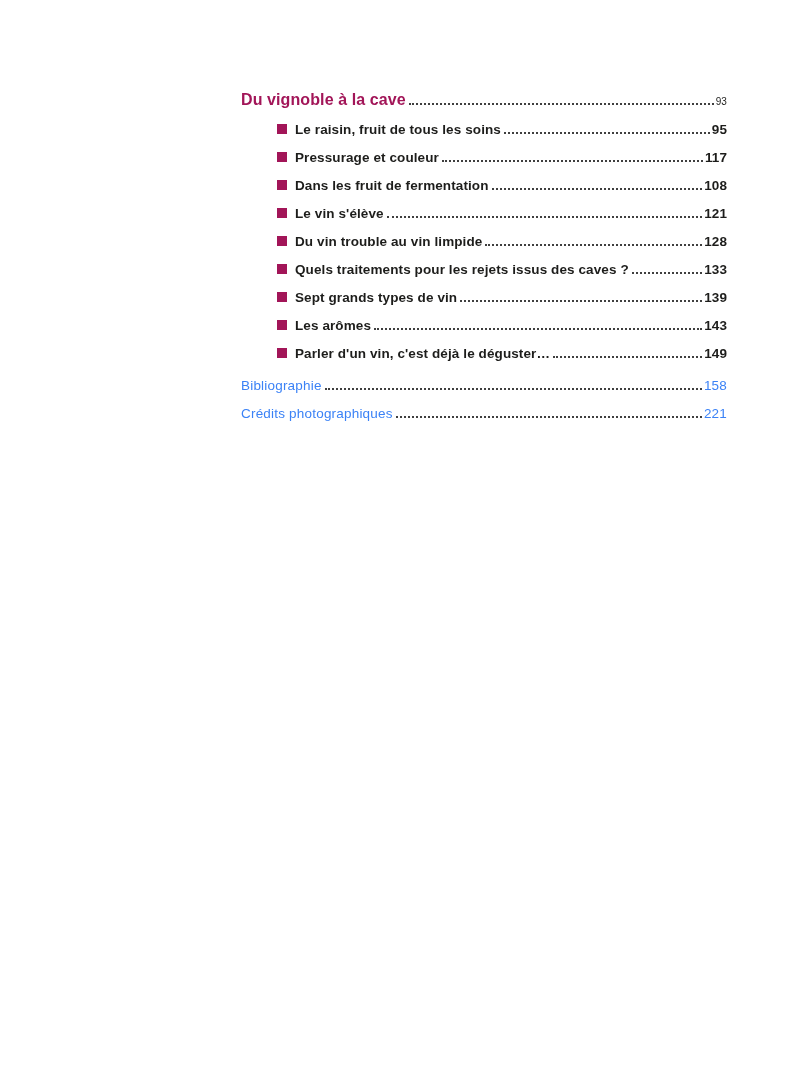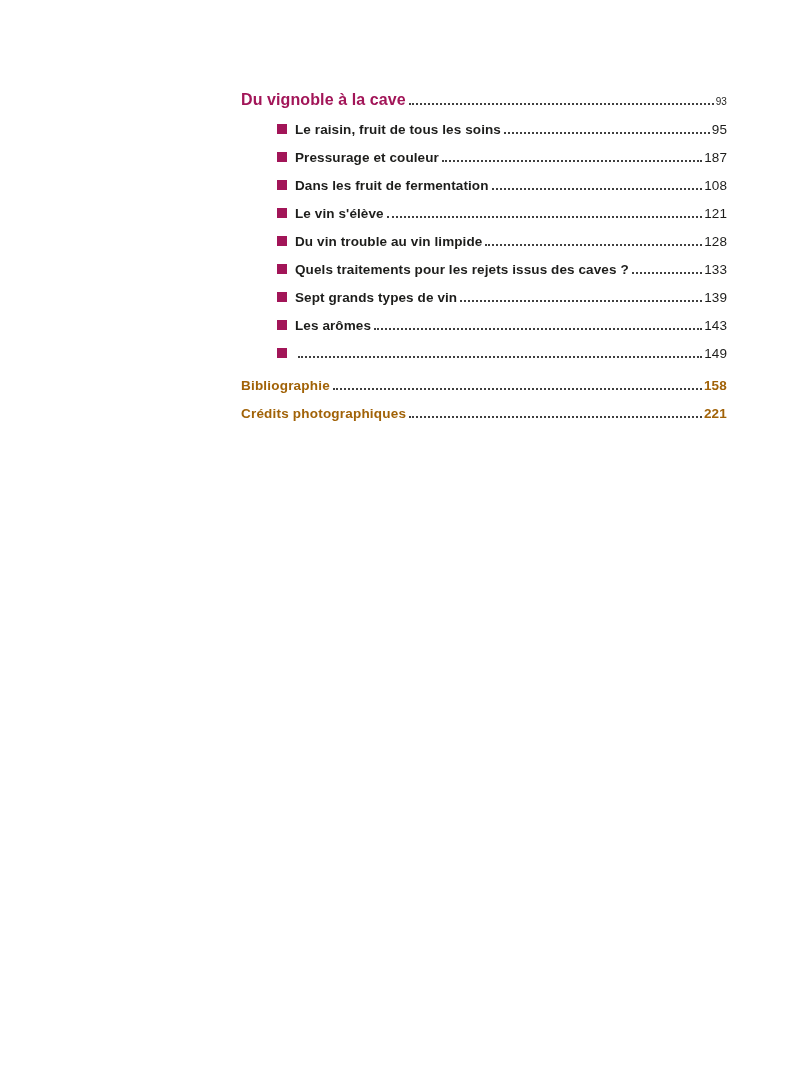--- a/index.html
+++ b/index.html
@@ -46,21 +46,21 @@
   .item-row {
     font-size: 13.5px;
     line-height: 15px;
     font-weight: bold;
     color: #1d1d1b;
     margin-bottom: 13px;
     letter-spacing: 0.1px;
     margin-left: 36px;
   }
   .item-row .pagenum {
-    font-weight: normal;
+    font-weight: bold;
     text-align: right;
   }
   .bullet {
     flex: none;
     width: 10px;
     height: 10px;
     background: #a21558;
     margin-right: 8px;
     display: inline-block;
   }
@@ -77,22 +77,22 @@
   .section-2 {
     margin-top: 12px;
   }
   
   .footer-block {
     margin-top: 17px;
   }
   .footer-row {
     font-size: 13.5px;
     line-height: 15px;
-    font-weight: bold;
-    color: #a16207;
+    font-weight: normal;
+    color: #3b82f6;
     margin-bottom: 13px;
     letter-spacing: 0.2px;
     justify-content: flex-end;
   }
 </style>
 </head>
 <body>
 
 <div class="page">
   <div class="toc">
@@ -107,21 +107,21 @@
       <div class="row item-row">
         <span class="bullet"></span>
         <span>Le raisin, fruit de tous les soins</span>
         <span class="leader"></span>
         <span class="pagenum">95</span>
       </div>
       <div class="row item-row">
         <span class="bullet"></span>
         <span>Pressurage et couleur</span>
         <span class="leader"></span>
-        <span class="pagenum">187</span>
+        <span class="pagenum">117</span>
       </div>
       <div class="row item-row">
         <span class="bullet"></span>
         <span>Dans les fruit de fermentation</span>
         <span class="leader"></span>
         <span class="pagenum">108</span>
       </div>
       <div class="row item-row">
         <span class="bullet"></span>
         <span>Le vin s'élève</span>
@@ -151,20 +151,21 @@
         <span class="pagenum">139</span>
       </div>
       <div class="row item-row">
         <span class="bullet"></span>
         <span>Les arômes</span>
         <span class="leader"></span>
         <span class="pagenum">143</span>
       </div>
       <div class="row item-row">
         <span class="bullet"></span>
+        <span>Parler d'un vin, c'est déjà le déguster…</span>
         <span class="leader"></span>
         <span class="pagenum">149</span>
       </div>
     </div>
 
     <div class="footer-block">
       <div class="row footer-row">
         <span>Bibliographie</span>
         <span class="leader"></span>
         <span class="pagenum">158</span>

